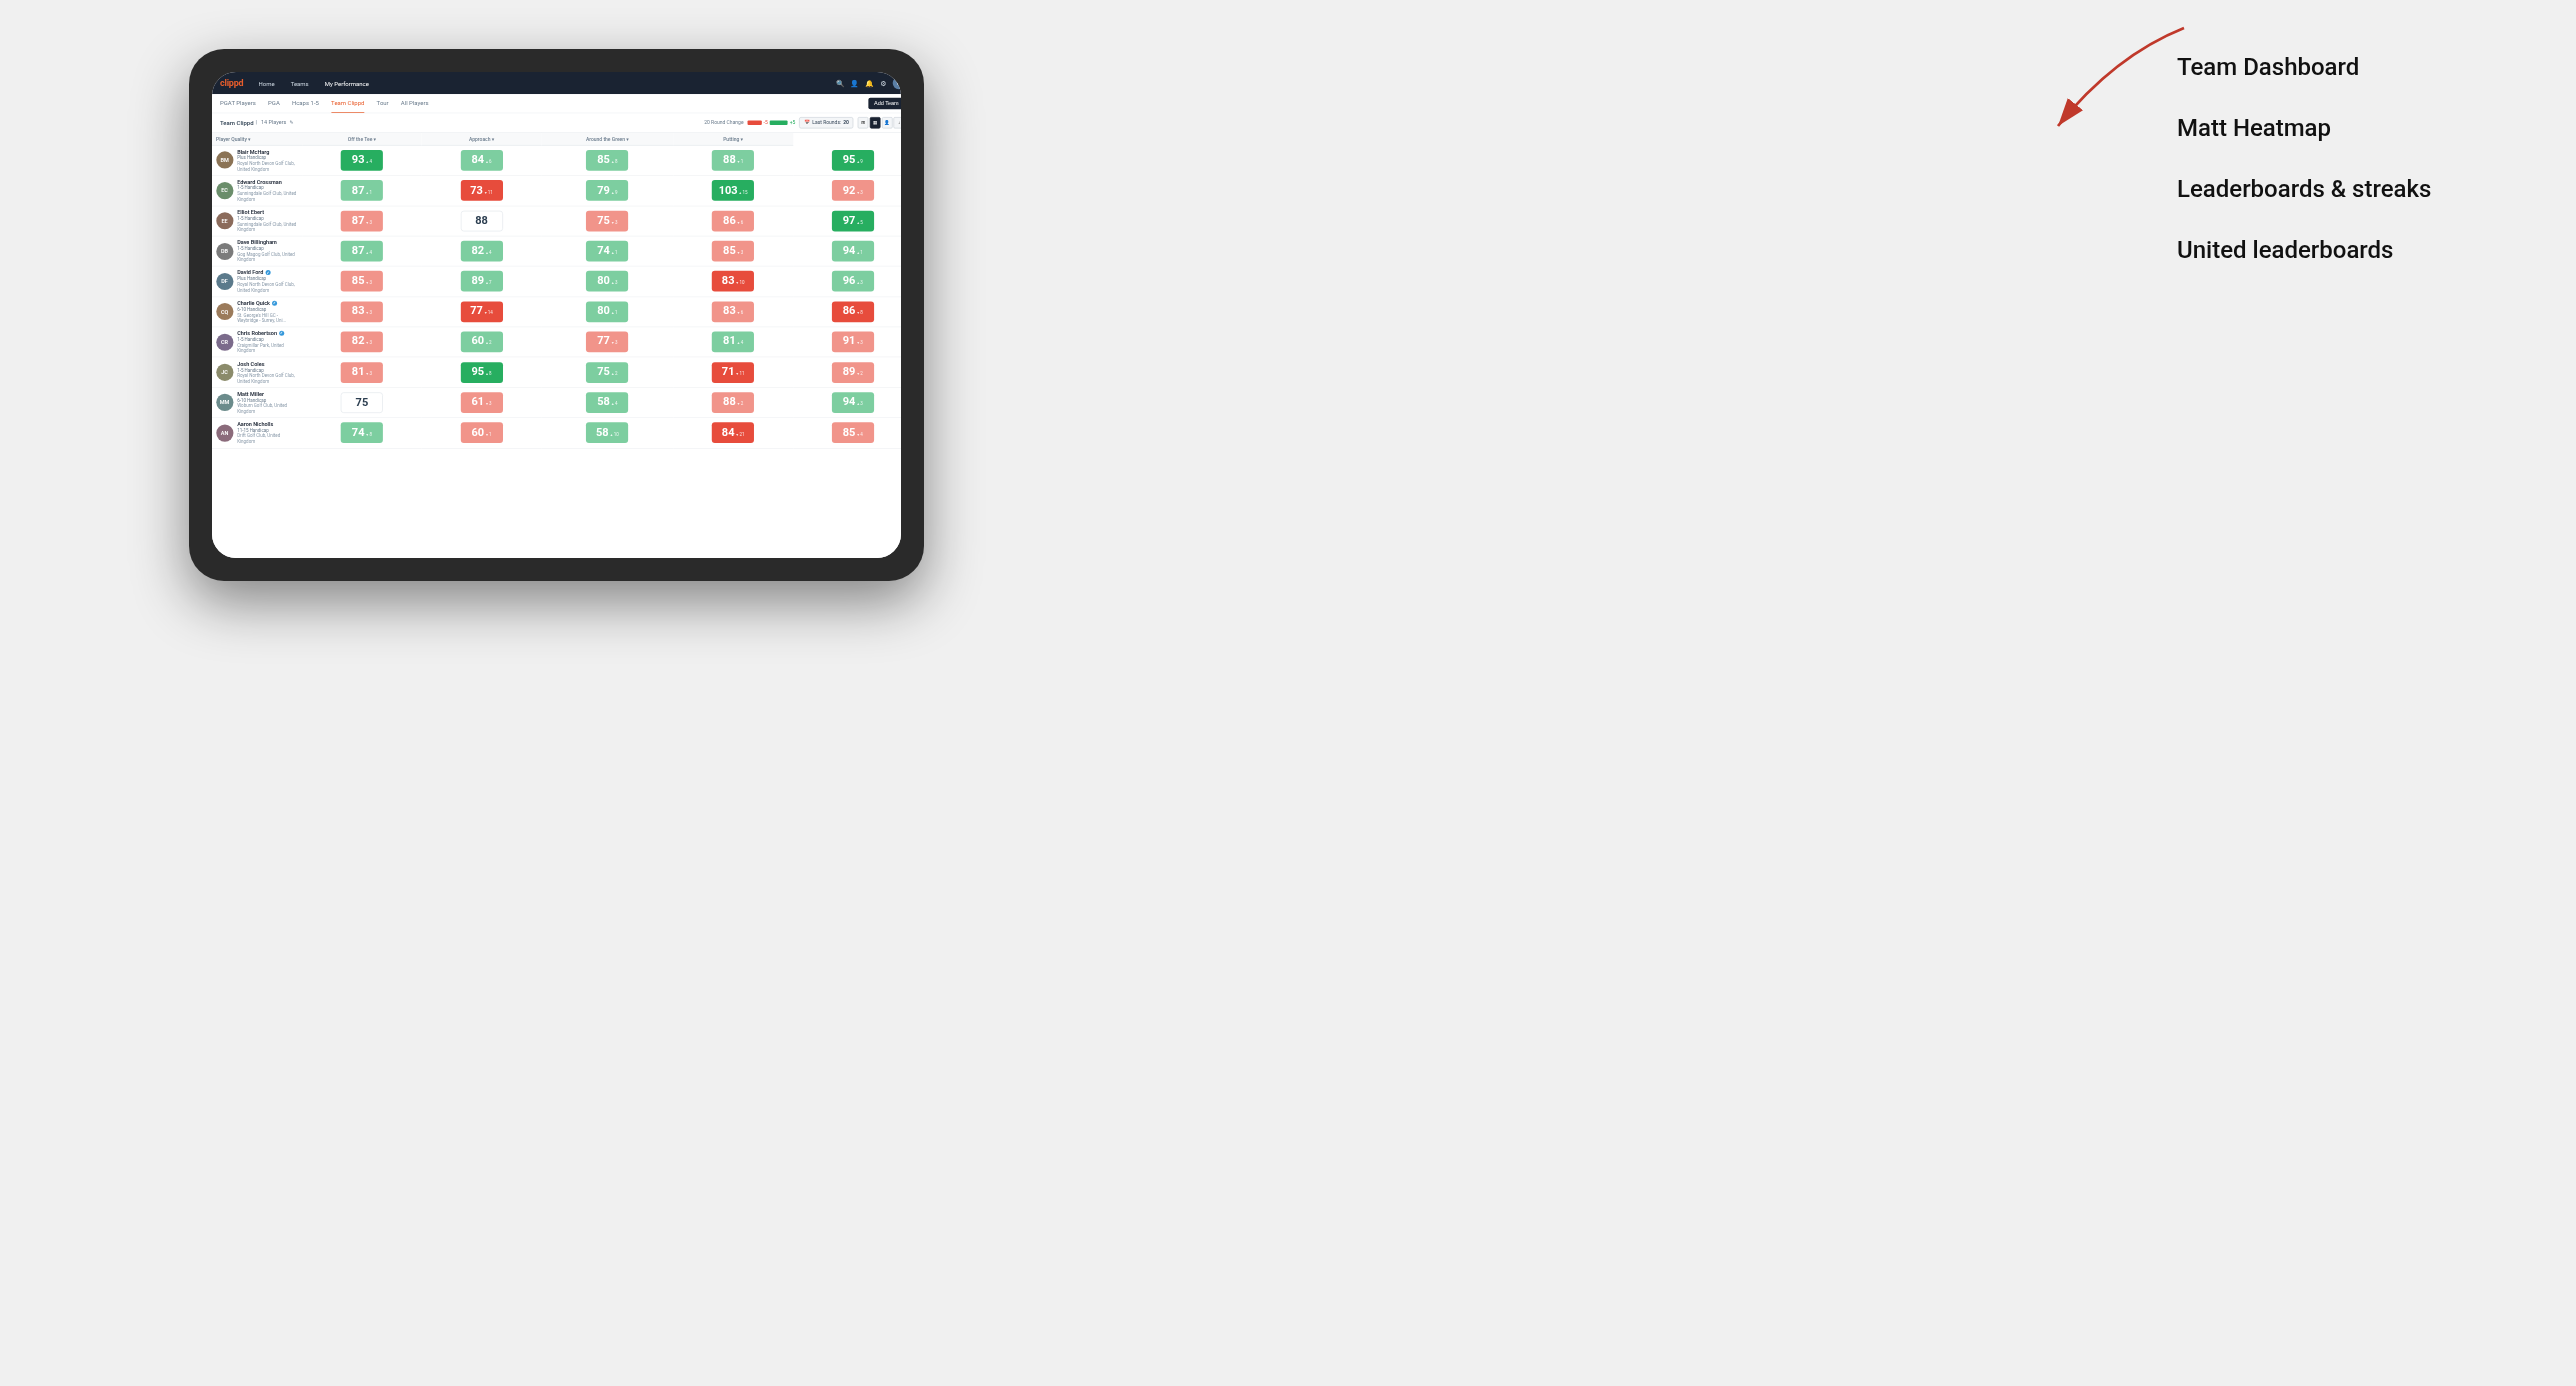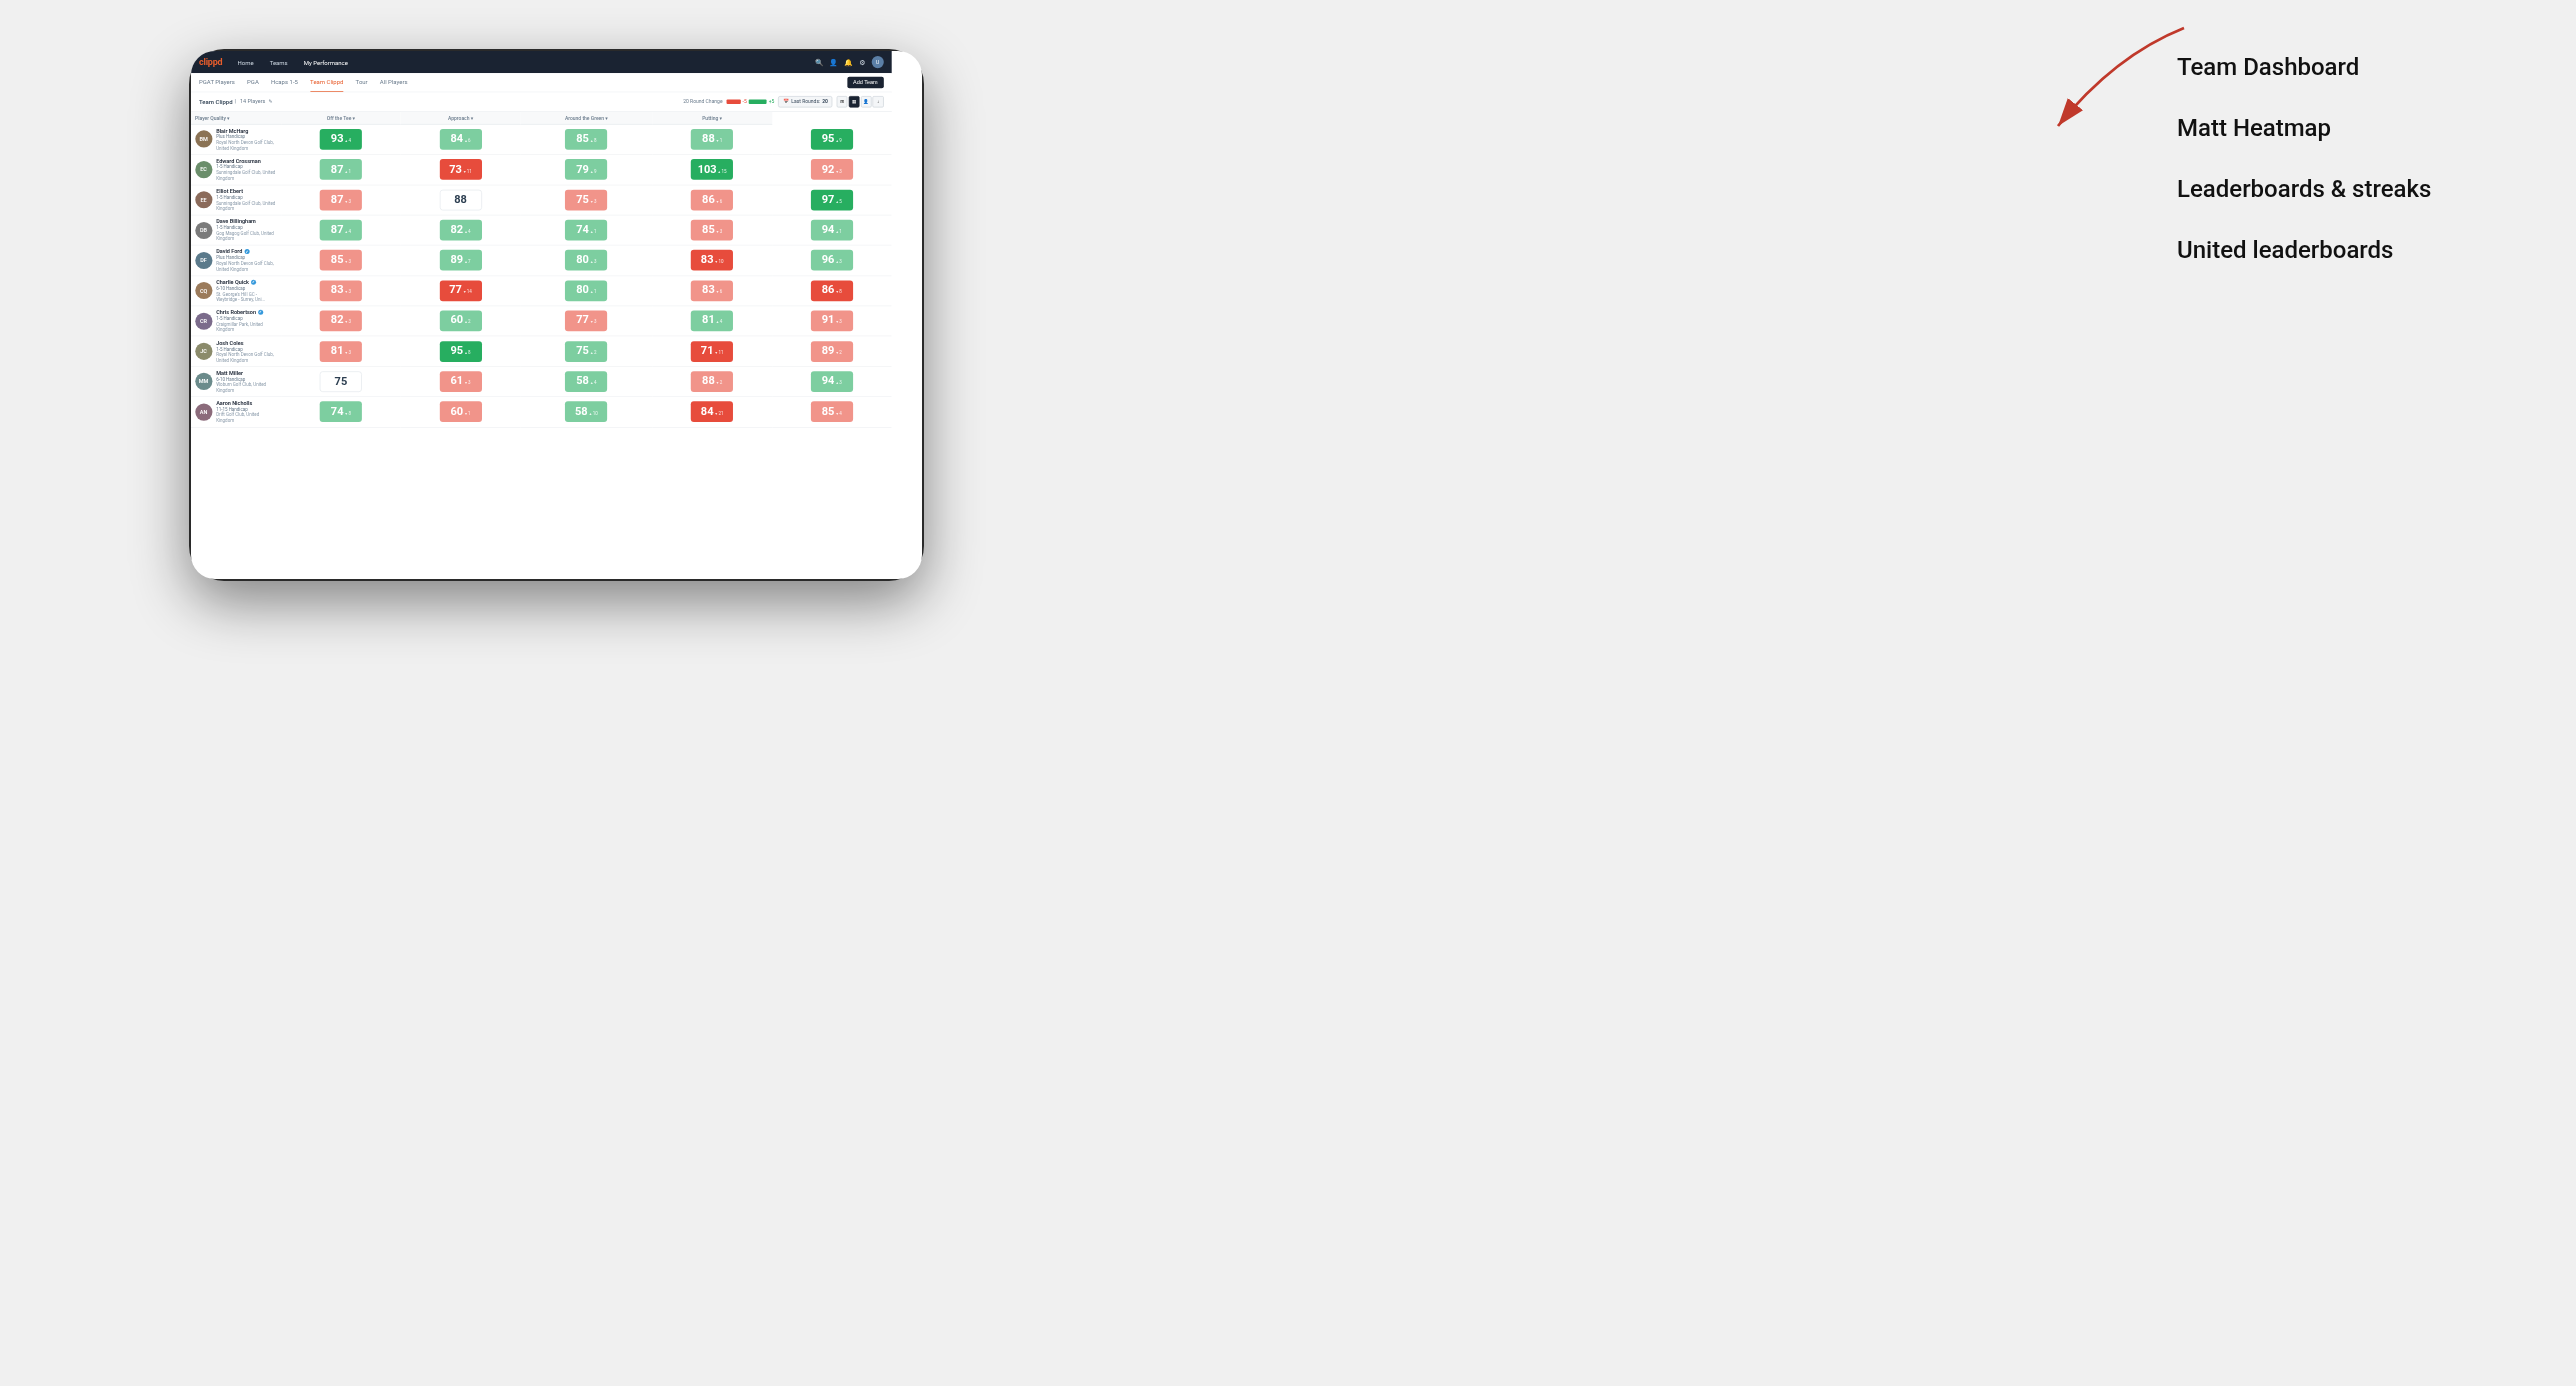--- a/index.html
+++ b/index.html
@@ -34,21 +34,21 @@
 
     
     .tablet-outer {
       position: absolute;
       left: 189px;
       top: 49px;
       width: 735px;
       height: 532px;
       background: #2a2a2a;
       border-radius: 35px;
-      padding: 2px;
+      padding: 23px;
       box-shadow: 0 21px 56px rgba(0,0,0,0.45);
     }
 
     .tablet-inner {
       width: 100%;
       height: 100%;
       background: #fff;
       border-radius: 24px;
       overflow: hidden;
     }

